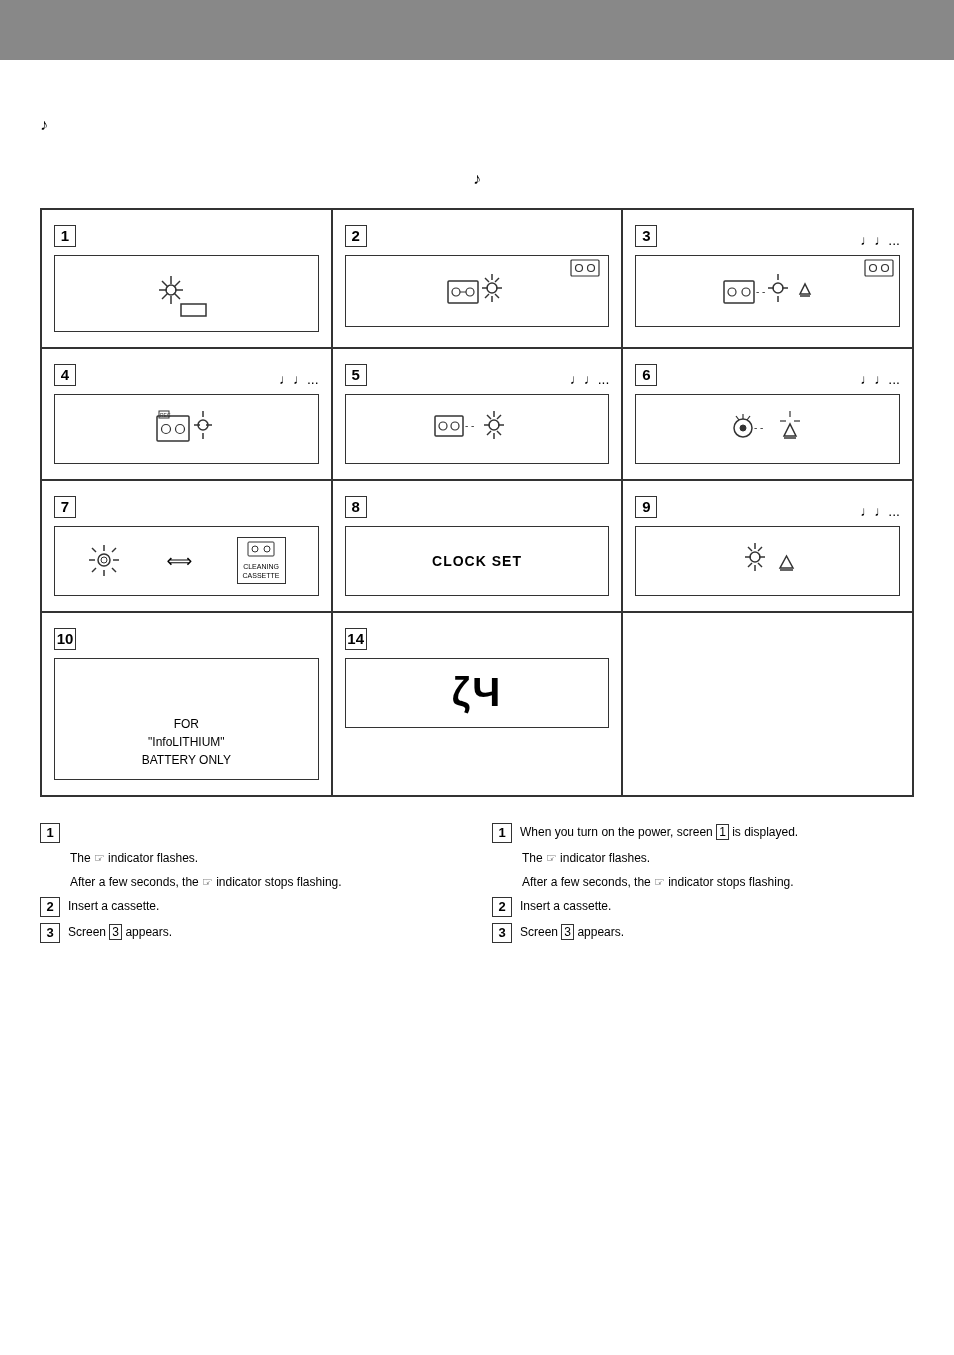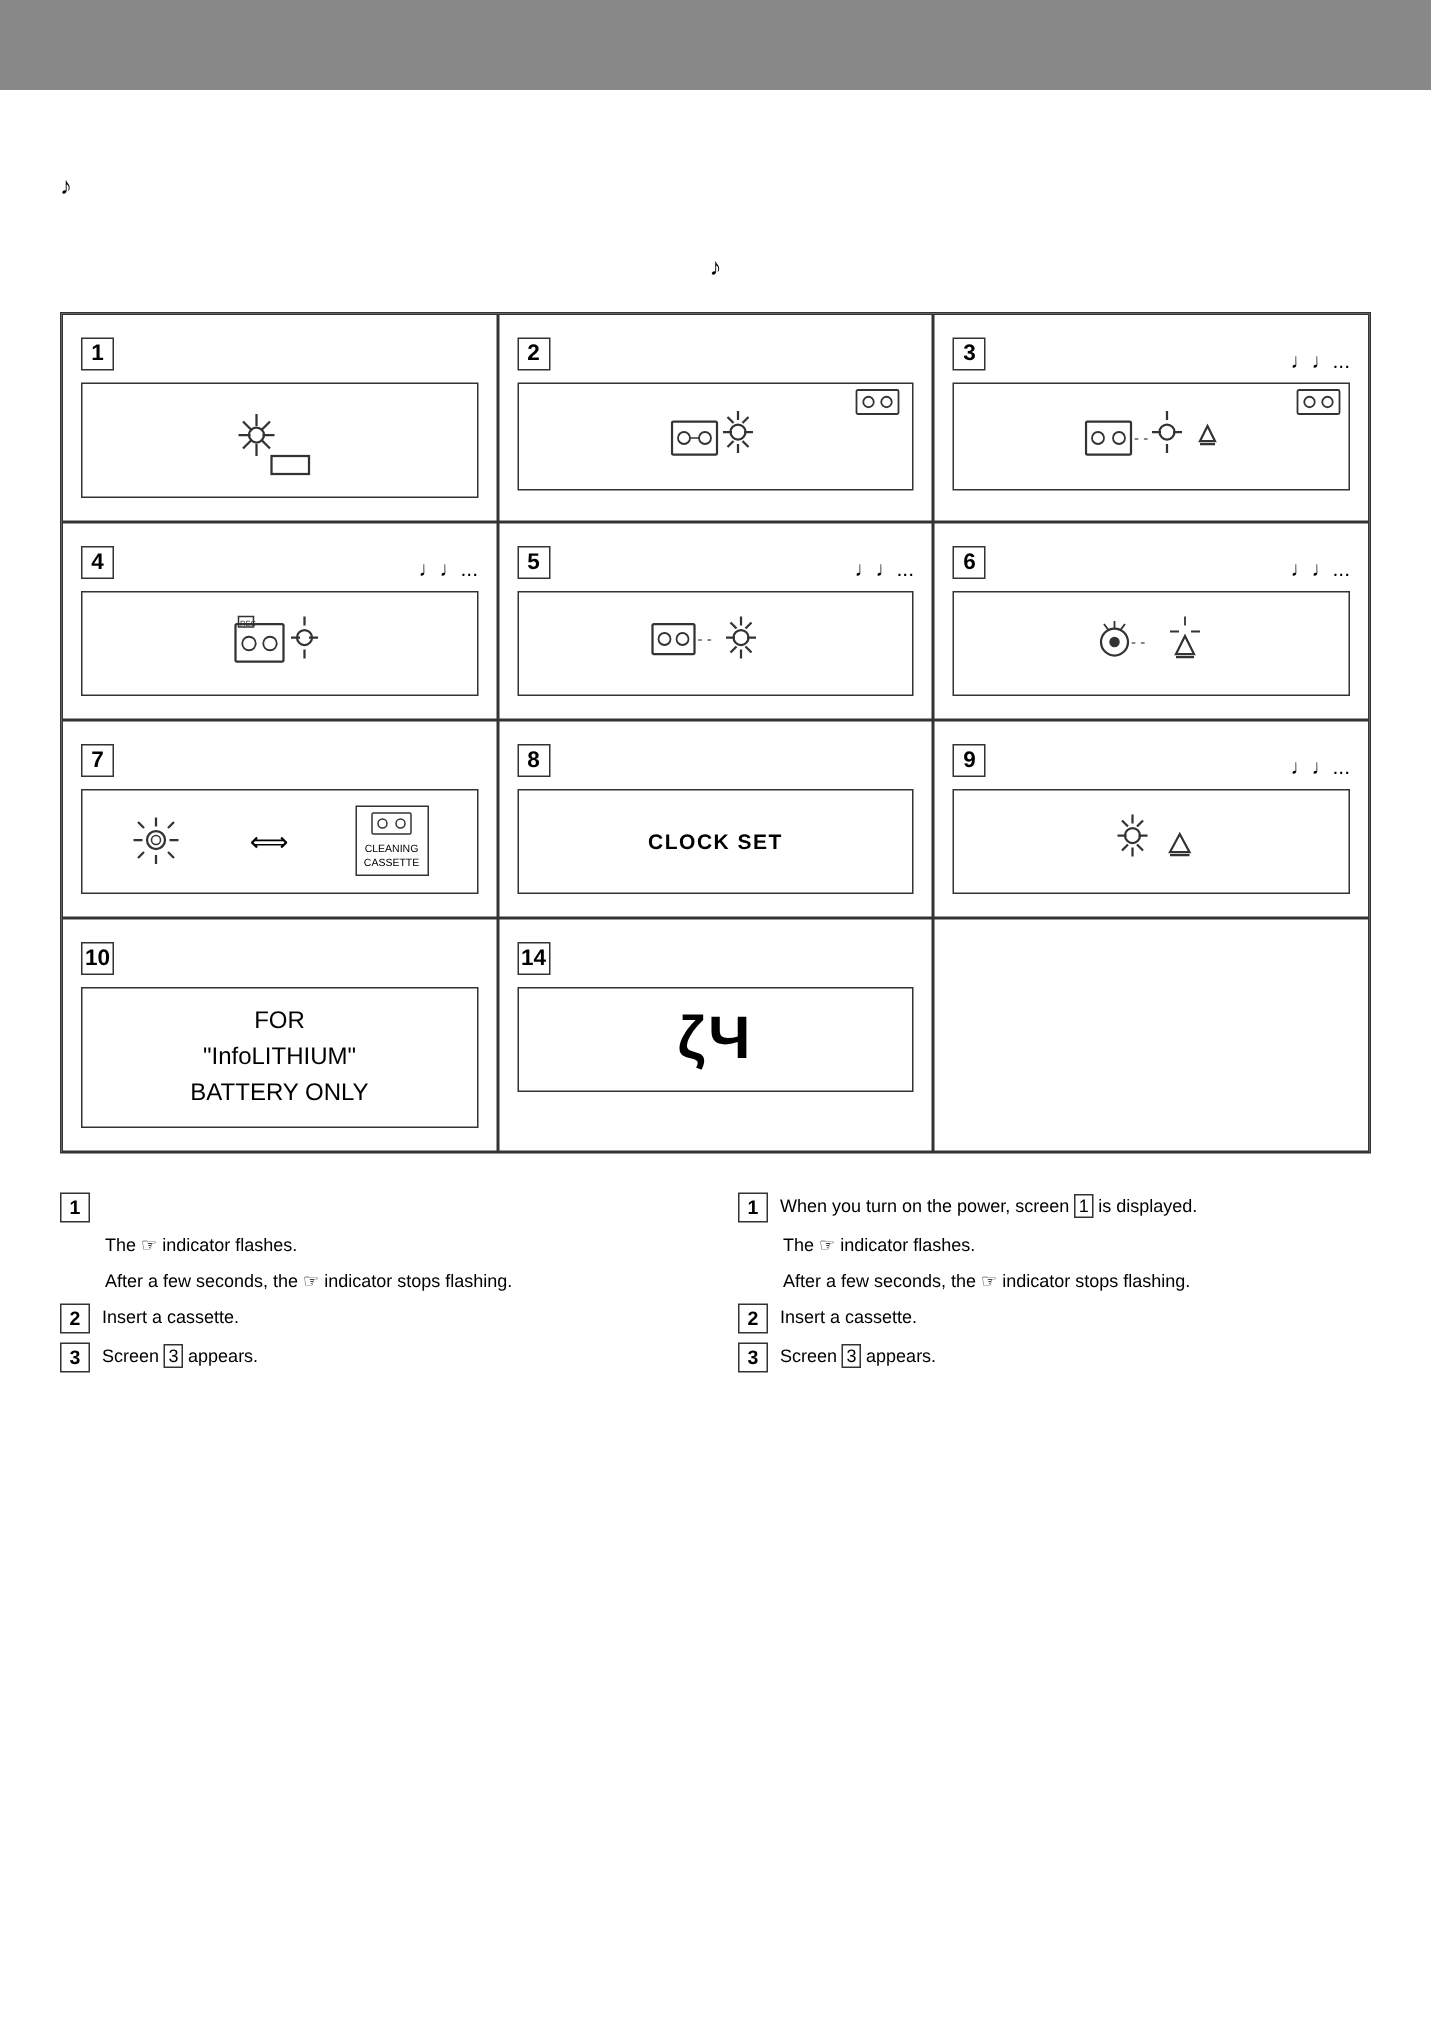--- a/index.html
+++ b/index.html
@@ -92,23 +92,24 @@
       line-height: 1.4;
     }
 
     .clock-set-text {
       font-size: 14px;
       font-weight: bold;
       letter-spacing: 1px;
     }
 
     .battery-text {
-      font-size: 16px;
+      font-size: 12px;
       text-align: center;
       line-height: 1.5;
+      margin-top: 46px;
     }
 
     .symbol-large {
       font-size: 36px;
       font-weight: bold;
     }
 
     .desc-row {
       display: flex;
       align-items: flex-start;

